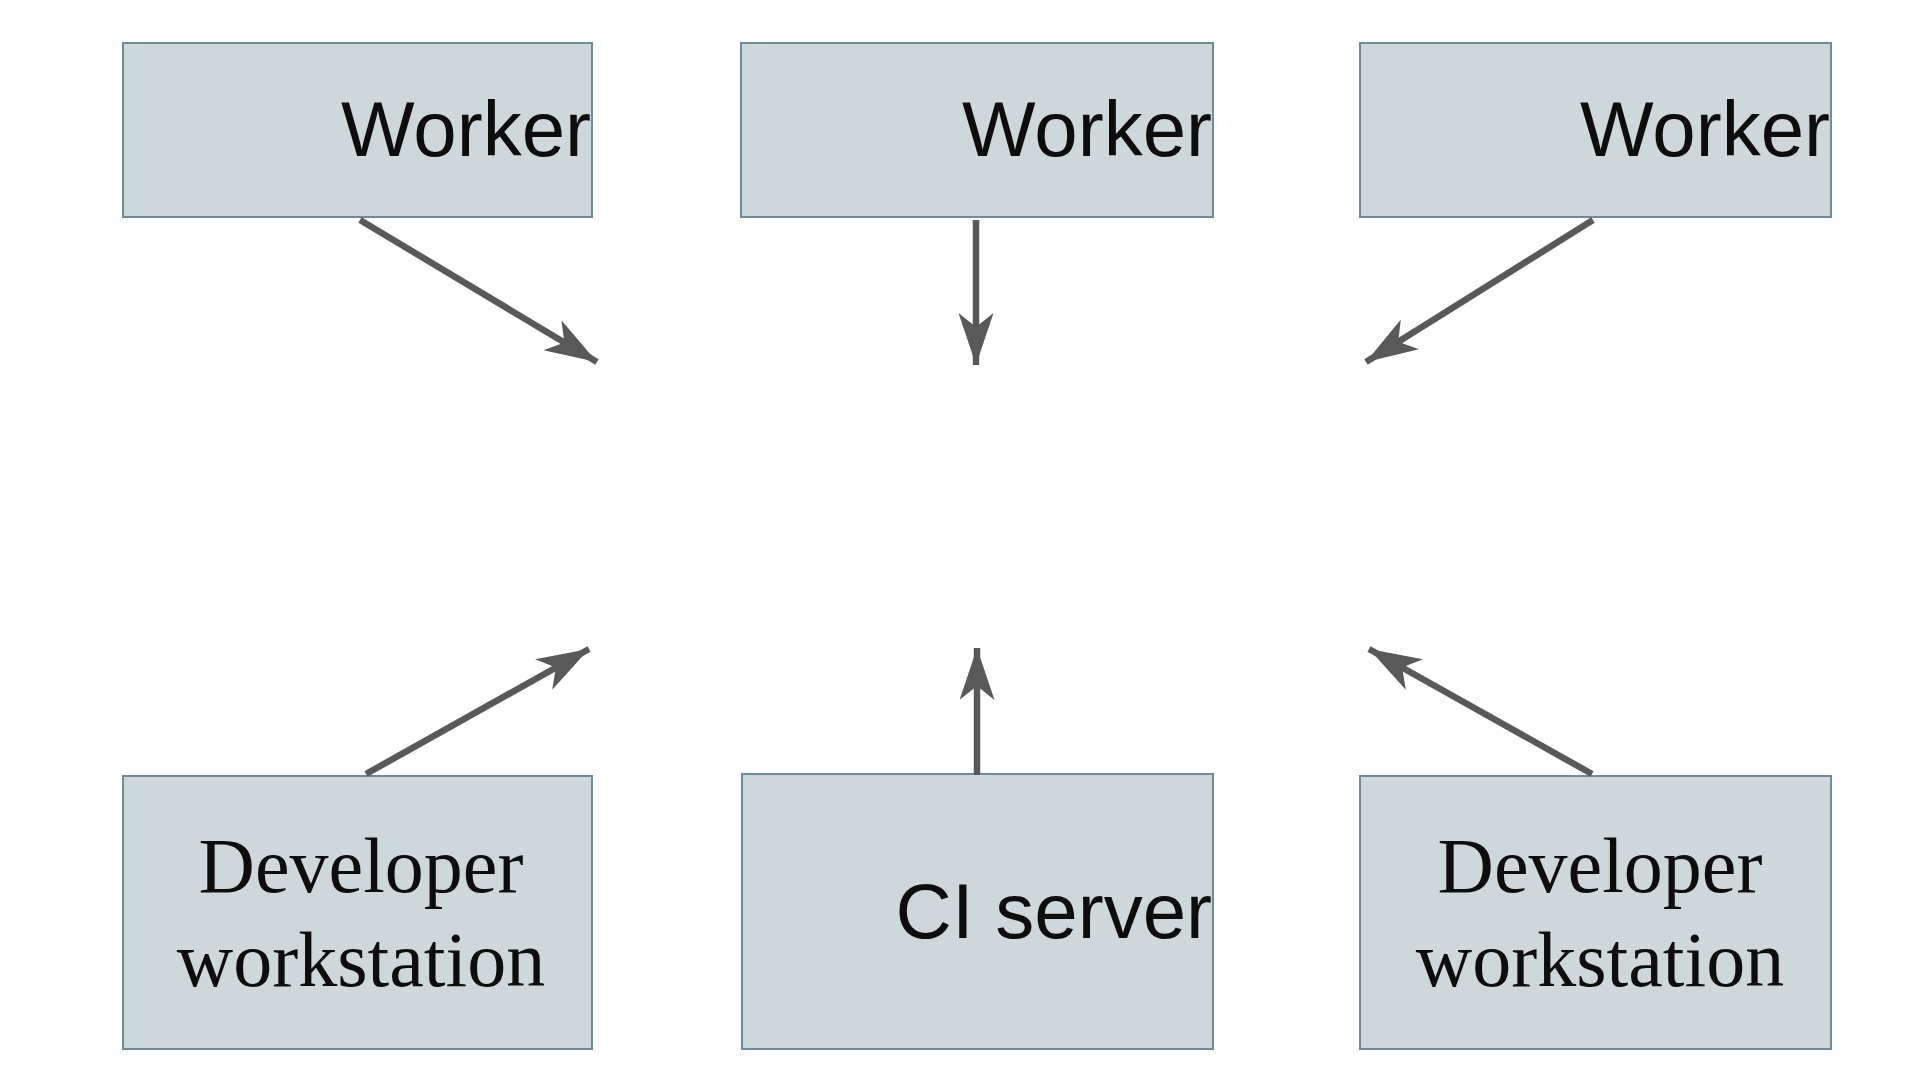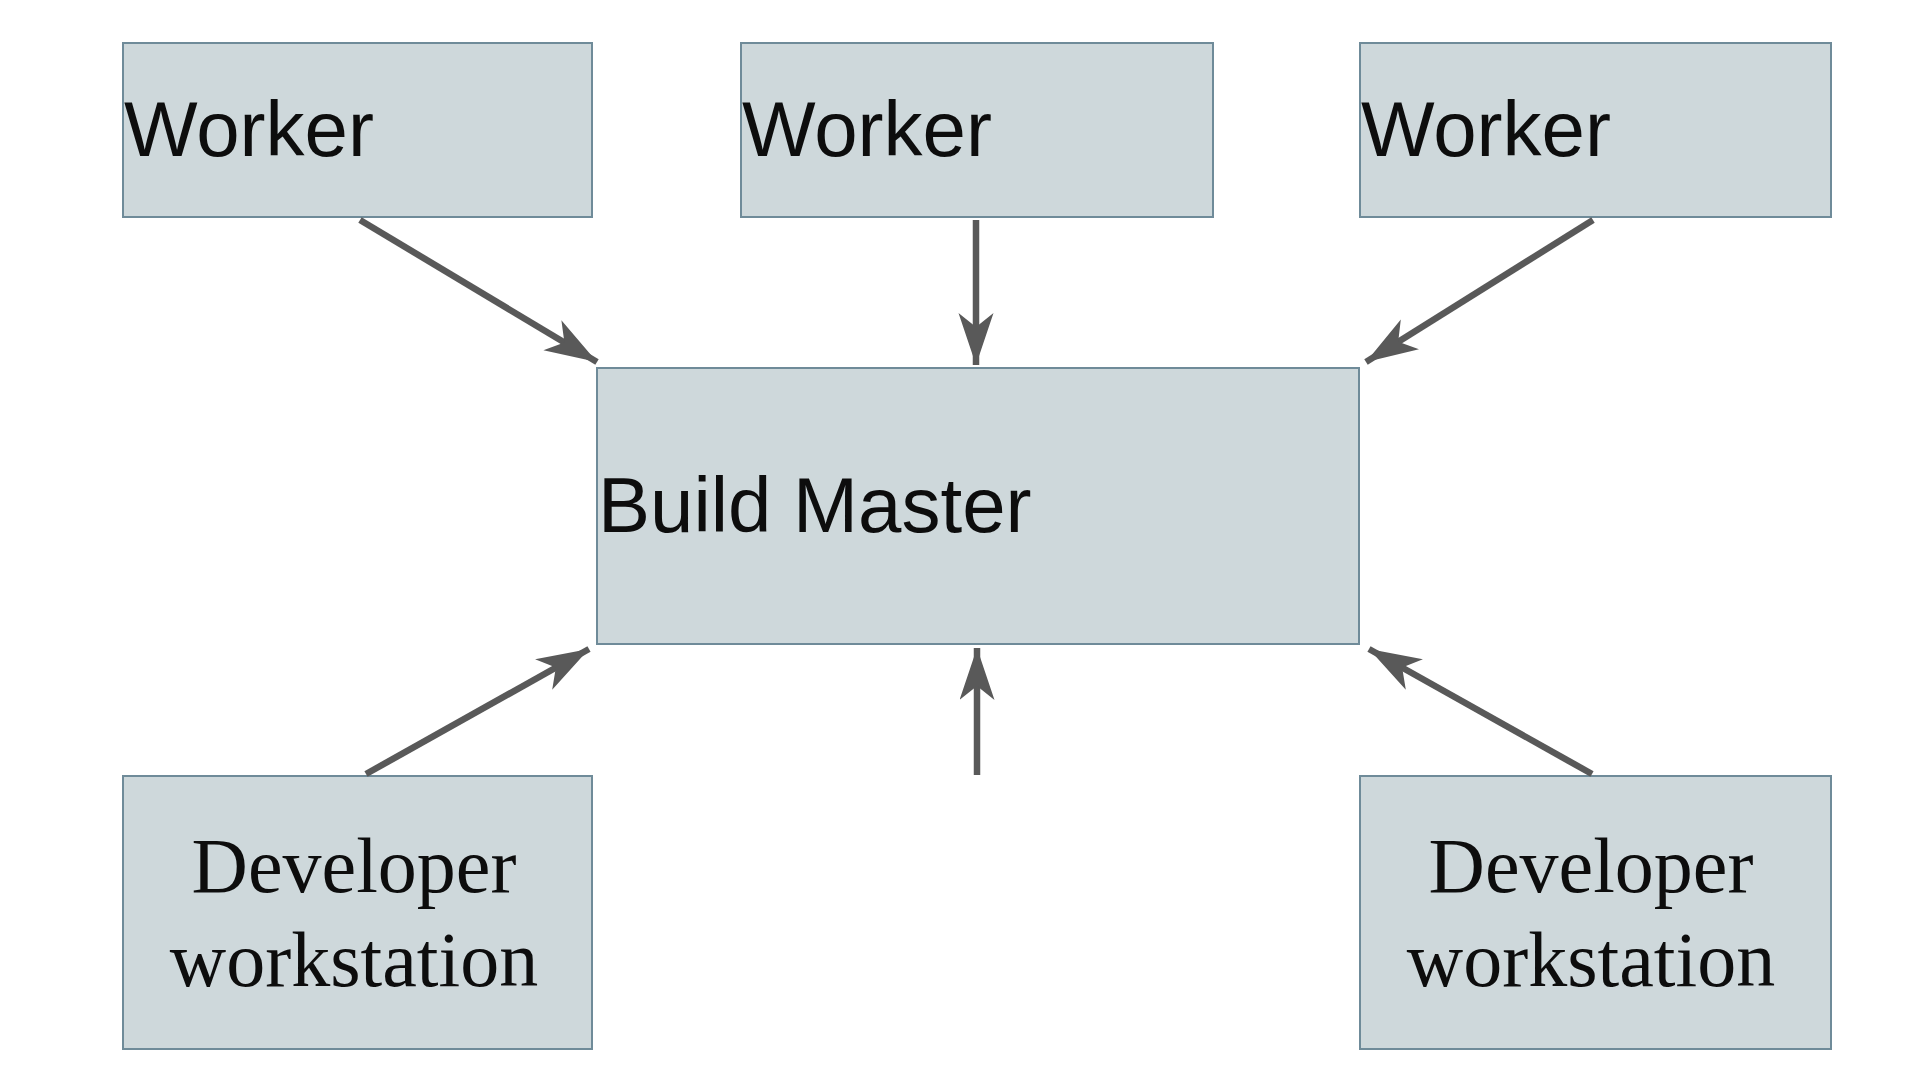--- a/index.html
+++ b/index.html
@@ -20,21 +20,21 @@
     position: relative;
     width: 1910px; height: 1090px;
     background: var(--background);
   }
   .node {
     position: absolute;
     background: var(--node-fill);
     border: 2px solid var(--node-border);
     display: flex;
     align-items: center;
-    justify-content: flex-start;
+    justify-content: flex-end;
   }
   .node-label {
     font-size: 78px;
     line-height: 1.2;
     color: var(--text);
     text-align: center;
     letter-spacing: 0px;
   }
   
   #node-worker-left   { left: 122px;  top: 42px;  width: 471px; height: 176px; }
@@ -74,28 +74,28 @@
   </div>
 
   <div class="node" id="node-worker-center">
     <span class="node-label">Worker</span>
   </div>
 
   <div class="node" id="node-worker-right">
     <span class="node-label">Worker</span>
   </div>
 
-  <div class="node" id="node-build-master">
-    <span class="node-label">Build Master</span>
-  </div>
 
   <div class="node" id="node-dev-left">
     <span class="node-label">Developer workstation</span>
   </div>
 
+  <div class="node" id="node-ci-server">
+    <span class="node-label">CI server</span>
+  </div>
 
   <div class="node" id="node-dev-right">
     <span class="node-label">Developer workstation</span>
   </div>
 
   <svg class="arrows" viewBox="0 0 1910 1090" xmlns="http://www.w3.org/2000/svg">
     <defs>
       <marker id="stealth-head" markerUnits="userSpaceOnUse" markerWidth="56" markerHeight="36" refX="52" refY="17.5" orient="auto">
         <path d="M0 0 L52 17.5 L0 35 L14 17.5 Z"></path>
       </marker>

